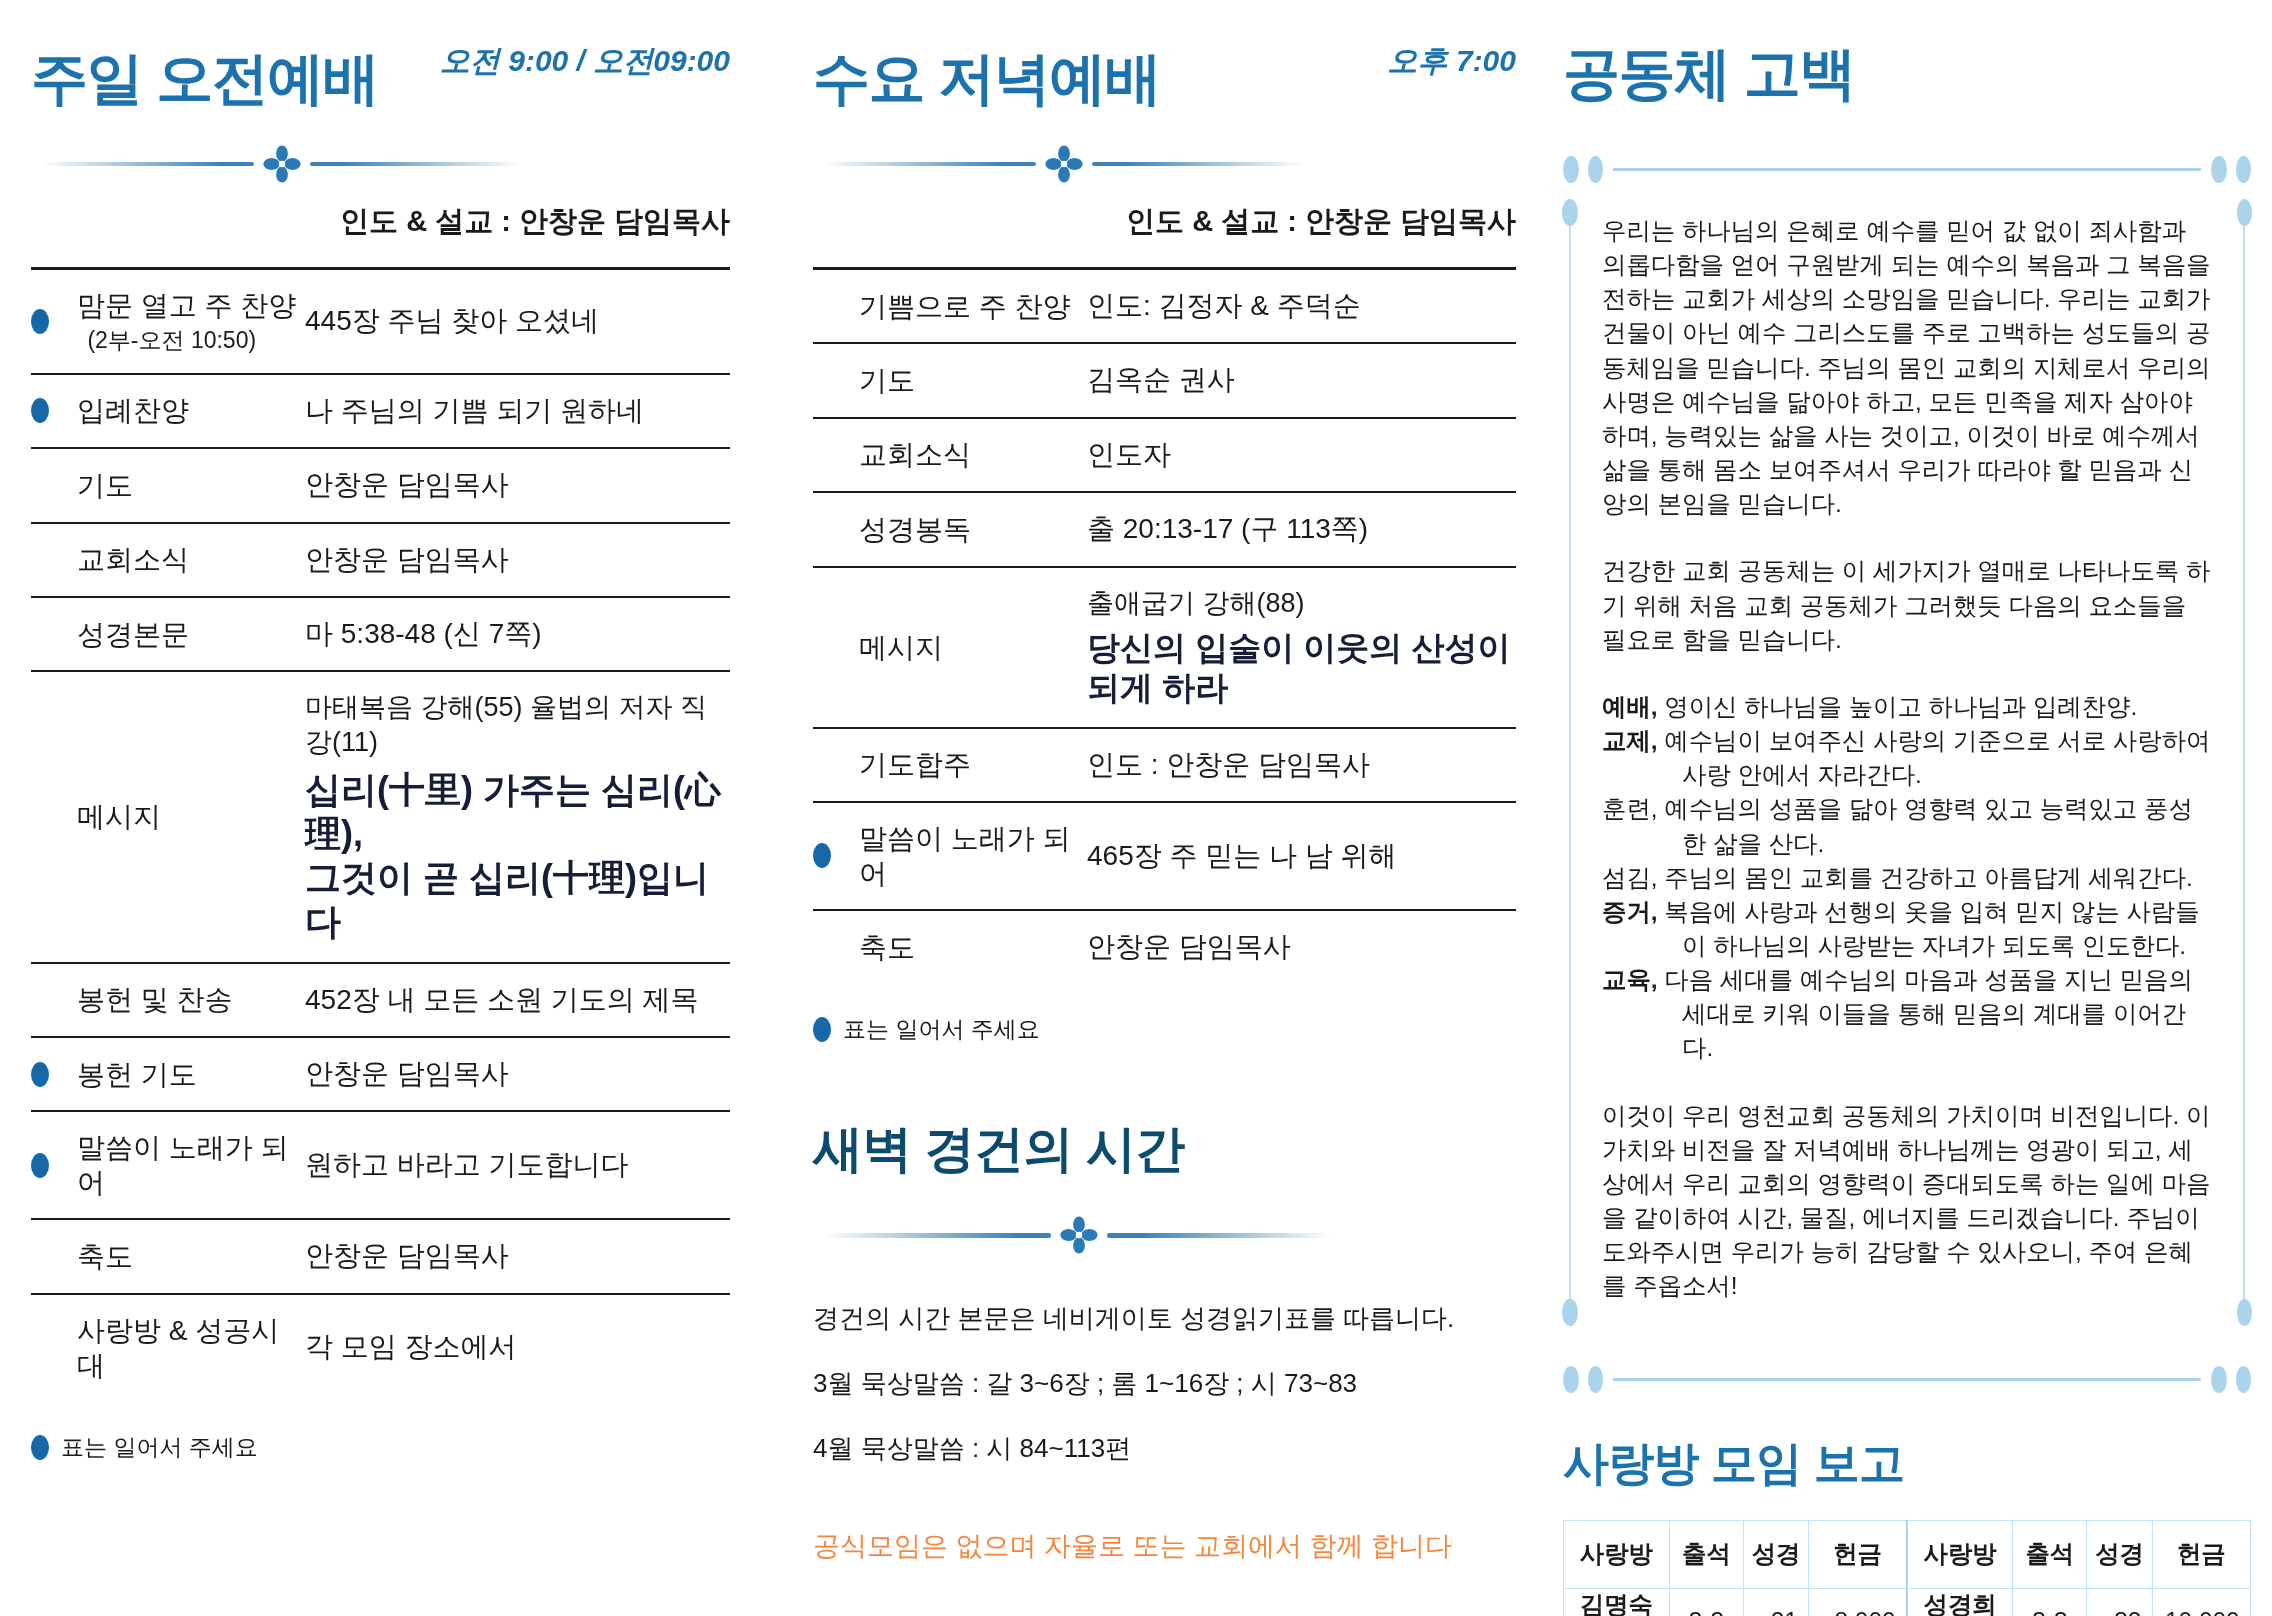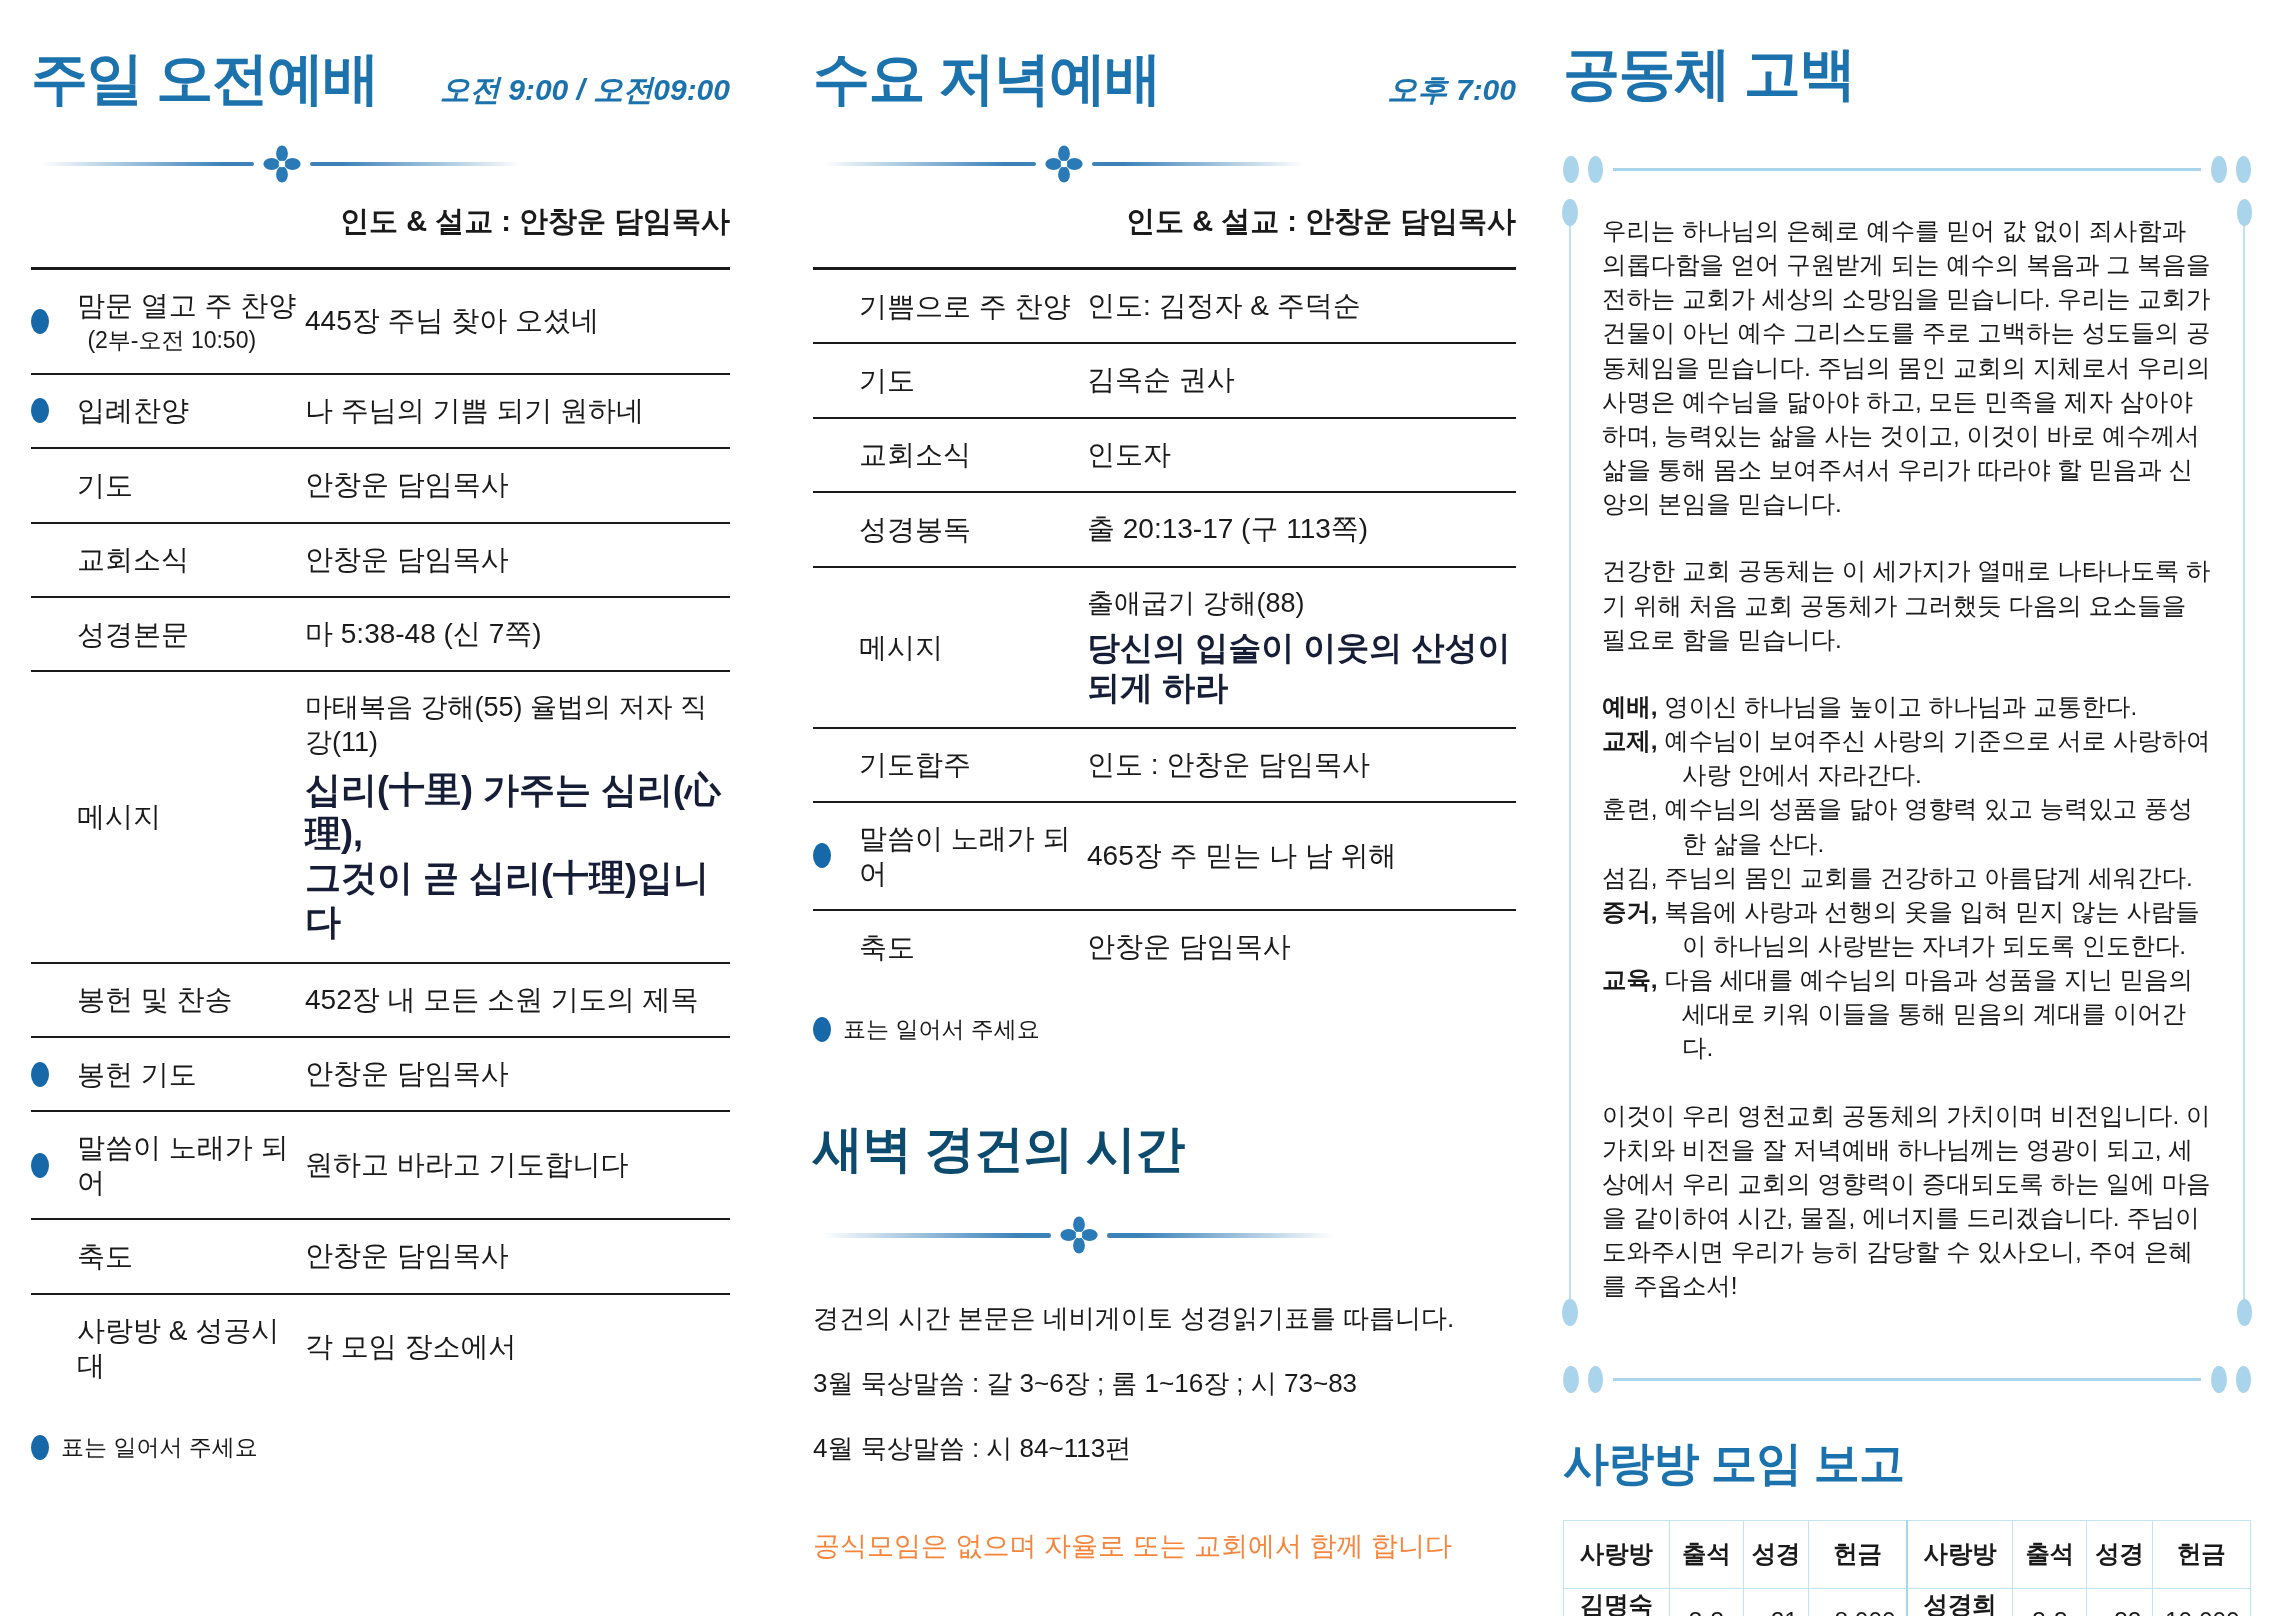--- a/index.html
+++ b/index.html
@@ -4,21 +4,21 @@
 <style>
   * { margin:0; padding:0; box-sizing:border-box; }
   html,body { width:2273px; height:1616px; background:#ffffff; overflow:hidden;
               font-family:"Liberation Sans","DejaVu Sans",sans-serif; color:#1a1a1a; }
   .col { position:absolute; top:41px; }
   .col-left  { left:31px;   width:699px; }
   .col-mid   { left:813px; width:703px; }
   .col-right { left:1563px; width:688px; top:36px; }
 
   
-  .head { display:flex; align-items:flex-end; justify-content:space-between; }
+  .head { display:flex; justify-content:space-between; }
   .sec-title { font-size:57px; font-weight:bold; color:#1c72ad; letter-spacing:-1.5px; }
   .sec-time  { font-size:30px; font-weight:bold; font-style:italic; color:#1c72ad; margin-bottom:7.4px; white-space:nowrap; }
 
   
   .divider { display:flex; align-items:center; gap:9px; width:481px; margin:27px 0 0 10.4px; }
   .divider .dline { flex:1; height:4.4px; border-radius:2.2px; }
   .divider .dl { background:linear-gradient(to right, rgba(60,130,185,0), #3c82b9 85%); }
   .divider .dr { background:linear-gradient(to left,  rgba(60,130,185,0), #3c82b9 85%); }
   .leader { text-align:right; font-size:29px; font-weight:bold; margin-top:19px; }
 
@@ -253,21 +253,21 @@
   </div>
 
   <div class="frame conf">
     <span class="cdot tl"></span>
     <span class="cdot tr"></span>
     <span class="cdot bl"></span>
     <span class="cdot br"></span>
     <p>우리는 하나님의 은혜로 예수를 믿어 값 없이 죄사함과 의롭다함을 얻어 구원받게 되는 예수의 복음과 그 복음을 전하는 교회가 세상의 소망임을 믿습니다. 우리는 교회가 건물이 아닌 예수 그리스도를 주로 고백하는 성도들의 공동체임을 믿습니다. 주님의 몸인 교회의 지체로서 우리의 사명은 예수님을 닮아야 하고, 모든 민족을 제자 삼아야 하며, 능력있는 삶을 사는 것이고, 이것이 바로 예수께서 삶을 통해 몸소 보여주셔서 우리가 따라야 할 믿음과 신앙의 본임을 믿습니다.</p>
     <p>건강한 교회 공동체는 이 세가지가 열매로 나타나도록 하기 위해 처음 교회 공동체가 그러했듯 다음의 요소들을 필요로 함을 믿습니다.</p>
     <div class="items">
-      <div class="item"><span class="kw">예배,</span><span> 영이신 하나님을 높이고 하나님과 교통한다.</span></div>
+      <div class="item"><span class="kw">예배,</span><span> 영이신 하나님을 높이고 하나님과 입례찬양.</span></div>
       <div class="item"><span class="kw">교제,</span><span> 예수님이 보여주신 사랑의 기준으로 서로 사랑하여 사랑 안에서 자라간다.</span></div>
       <div class="item"><span class="kw plain">훈련,</span><span> 예수님의 성품을 닮아 영향력 있고 능력있고 풍성한 삶을 산다.</span></div>
       <div class="item"><span class="kw plain">섬김,</span><span> 주님의 몸인 교회를 건강하고 아름답게 세워간다.</span></div>
       <div class="item"><span class="kw">증거,</span><span> 복음에 사랑과 선행의 옷을 입혀 믿지 않는 사람들이 하나님의 사랑받는 자녀가 되도록 인도한다.</span></div>
       <div class="item"><span class="kw">교육,</span><span> 다음 세대를 예수님의 마음과 성품을 지닌 믿음의 세대로 키워 이들을 통해 믿음의 계대를 이어간다.</span></div>
     </div>
     <p class="last">이것이 우리 영천교회 공동체의 가치이며 비전입니다. 이 가치와 비전을 잘 저녁예배 하나님께는 영광이 되고, 세상에서 우리 교회의 영향력이 증대되도록 하는 일에 마음을 같이하여 시간, 물질, 에너지를 드리겠습니다. 주님이 도와주시면 우리가 능히 감당할 수 있사오니, 주여 은혜를 주옵소서!</p>
   </div>
 
   <div class="decor">

